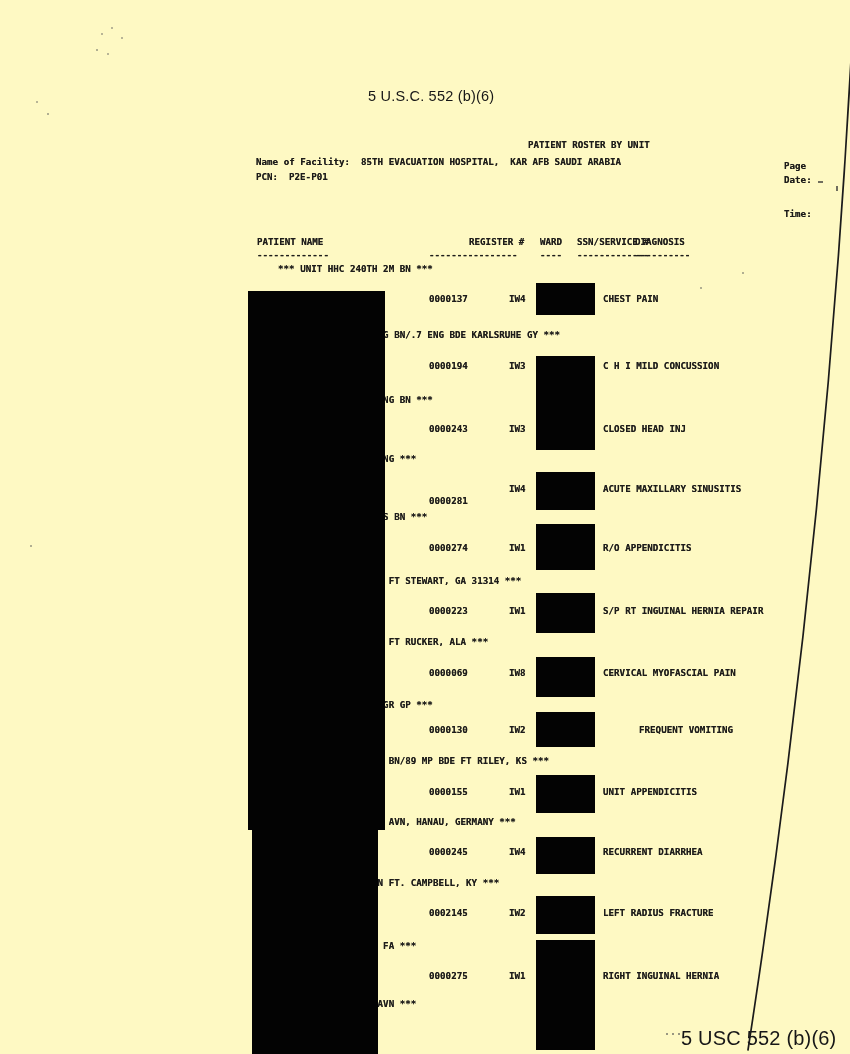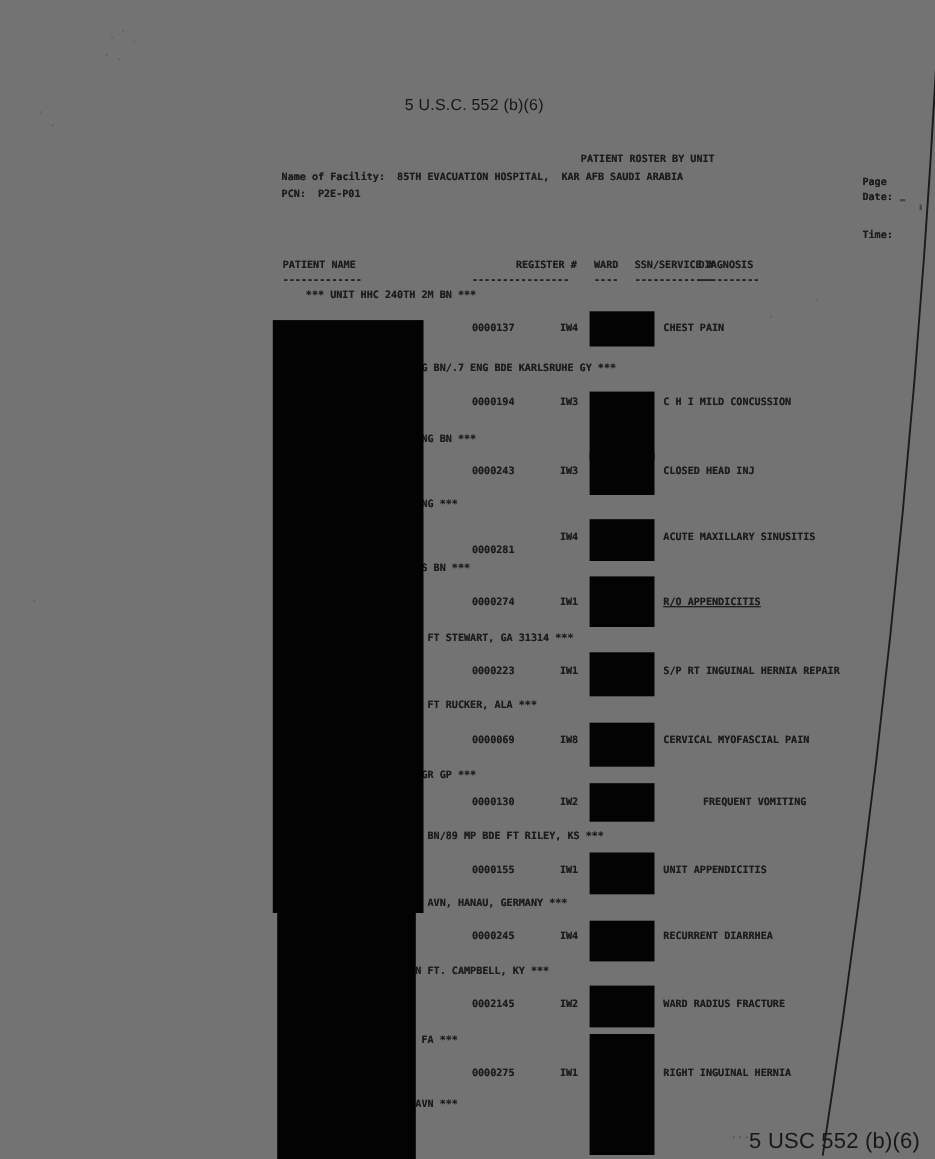--- a/index.html
+++ b/index.html
@@ -1,16 +1,16 @@
 <!DOCTYPE html>
 <html><head>
 <meta charset="utf-8">
 <style>
   html,body{margin:0;padding:0;background:#e8e8e8;}
-  .page{position:relative;width:850px;height:1054px;background:#737373;overflow:hidden;
+  .page{position:relative;width:850px;height:1054px;background:#fef9c3;overflow:hidden;
         font-family:"DejaVu Sans Mono",monospace;}
   .mono{position:absolute;font-family:"DejaVu Sans Mono",monospace;font-size:9.2px;
         font-weight:700;color:#1d1c1a;white-space:pre;line-height:12px;
         text-shadow:0 0 .3px rgba(25,25,25,.75);letter-spacing:0;}
   .sans{position:absolute;font-family:"Liberation Sans","DejaVu Sans",sans-serif;color:#171717;}
   .top-exempt{font-size:14.5px;font-weight:500;letter-spacing:.2px;}
   .bottom-exempt{font-size:20px;font-weight:400;letter-spacing:.2px;}
   .redact{position:absolute;background:#030303;}
   .speck{position:absolute;background:#555;border-radius:50%;opacity:.55;}
   .mark{position:absolute;background:#333;opacity:.7;}
@@ -78,21 +78,21 @@
       <div class="mono" style="left: 603px; top: 423px;">CLOSED HEAD INJ</div>
       <div class="redact" style="left: 536px; width: 59px; top: 412px; height: 38px;"></div>
       <div class="mono" style="left: 278px; top: 453px;">*** UNIT HHC 3/17 ENG ***</div>
       <div class="mono" style="left: 429px; top: 495px;">0000281</div>
       <div class="mono" style="left: 509px; top: 483px;">IW4</div>
       <div class="mono" style="left: 603px; top: 483px;">ACUTE MAXILLARY SINUSITIS</div>
       <div class="redact" style="left: 536px; width: 59px; top: 472px; height: 38px;"></div>
       <div class="mono" style="left: 278px; top: 511px;">*** UNIT HHC 300 S&amp;S BN ***</div>
       <div class="mono" style="left: 429px; top: 542px;">0000274</div>
       <div class="mono" style="left: 509px; top: 542px;">IW1</div>
-      <div class="mono" style="left: 603px; top: 542px; text-decoration: underline;">R/O APPENDICITIS</div>
+      <div class="mono" style="left: 603px; top: 542px;">R/O APPENDICITIS</div>
       <div class="redact" style="left: 536px; width: 59px; top: 524px; height: 46px;"></div>
       <div class="mono" style="left: 278px; top: 575px;">*** UNIT HHC 369 AR FT STEWART, GA 31314 ***</div>
       <div class="mono" style="left: 429px; top: 605px;">0000223</div>
       <div class="mono" style="left: 509px; top: 605px;">IW1</div>
       <div class="mono" style="left: 603px; top: 605px;">S/P RT INGUINAL HERNIA REPAIR</div>
       <div class="redact" style="left: 536px; width: 59px; top: 593px; height: 40px;"></div>
       <div class="mono" style="left: 278px; top: 636px;">*** UNIT HHC 46 ENG FT RUCKER, ALA ***</div>
       <div class="mono" style="left: 429px; top: 667px;">0000069</div>
       <div class="mono" style="left: 509px; top: 667px;">IW8</div>
       <div class="mono" style="left: 603px; top: 667px;">CERVICAL MYOFASCIAL PAIN</div>
@@ -108,21 +108,21 @@
       <div class="mono" style="left: 603px; top: 786px;">UNIT APPENDICITIS</div>
       <div class="redact" style="left: 536px; width: 59px; top: 775px; height: 38px;"></div>
       <div class="mono" style="left: 278px; top: 816px;">*** UNIT HHD, 6/158 AVN, HANAU, GERMANY ***</div>
       <div class="mono" style="left: 429px; top: 846px;">0000245</div>
       <div class="mono" style="left: 509px; top: 846px;">IW4</div>
       <div class="mono" style="left: 603px; top: 846px;">RECURRENT DIARRHEA</div>
       <div class="redact" style="left: 536px; width: 59px; top: 837px; height: 37px;"></div>
       <div class="mono" style="left: 278px; top: 877px;">*** UNIT HQ 101 AVN FT. CAMPBELL, KY ***</div>
       <div class="mono" style="left: 429px; top: 907px;">0002145</div>
       <div class="mono" style="left: 509px; top: 907px;">IW2</div>
-      <div class="mono" style="left: 603px; top: 907px;">WARD RADIUS FRACTURE</div>
+      <div class="mono" style="left: 603px; top: 907px;">LEFT RADIUS FRACTURE</div>
       <div class="redact" style="left: 536px; width: 59px; top: 896px; height: 38px;"></div>
       <div class="mono" style="left: 278px; top: 940px;">*** UNIT HSB 1/320 FA ***</div>
       <div class="mono" style="left: 429px; top: 970px;">0000275</div>
       <div class="mono" style="left: 509px; top: 970px;">IW1</div>
       <div class="mono" style="left: 603px; top: 970px;">RIGHT INGUINAL HERNIA</div>
       <div class="redact" style="left: 536px; width: 59px; top: 940px; height: 110px;"></div>
       <div class="mono" style="left: 278px; top: 998px;">*** UNIT I CO 159 AVN ***</div>
     </div>
 
   <div class="redact" style="left:248px;top:291px;width:137px;height:539px;"></div>

